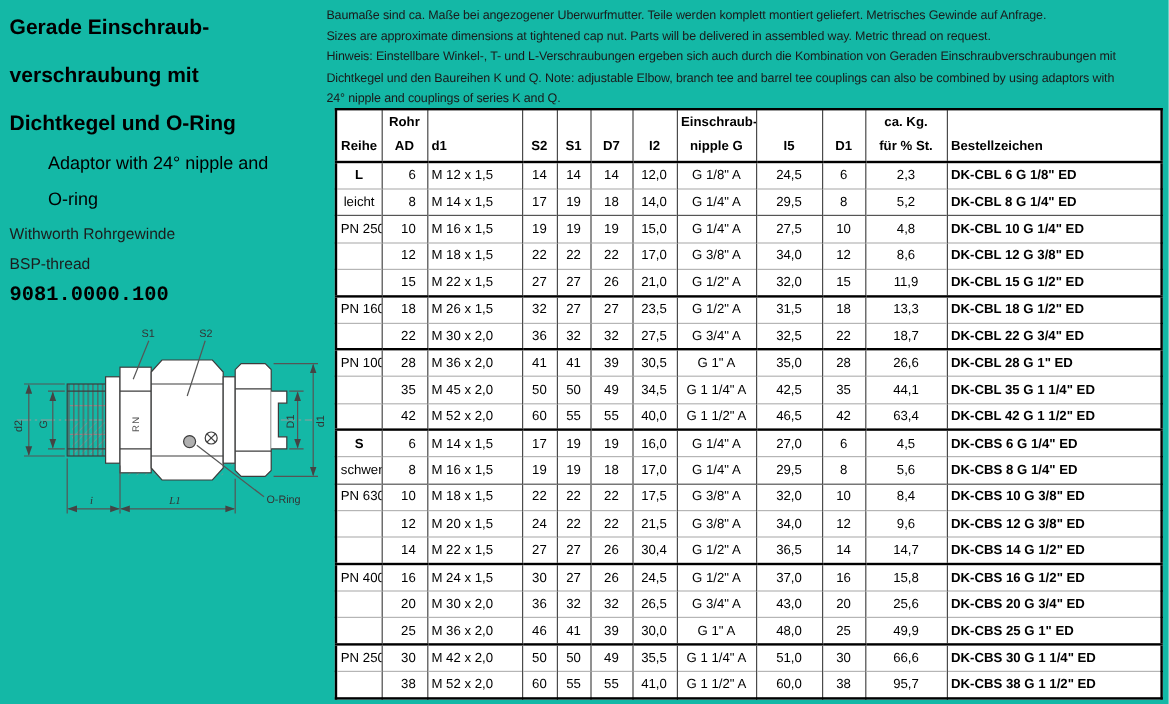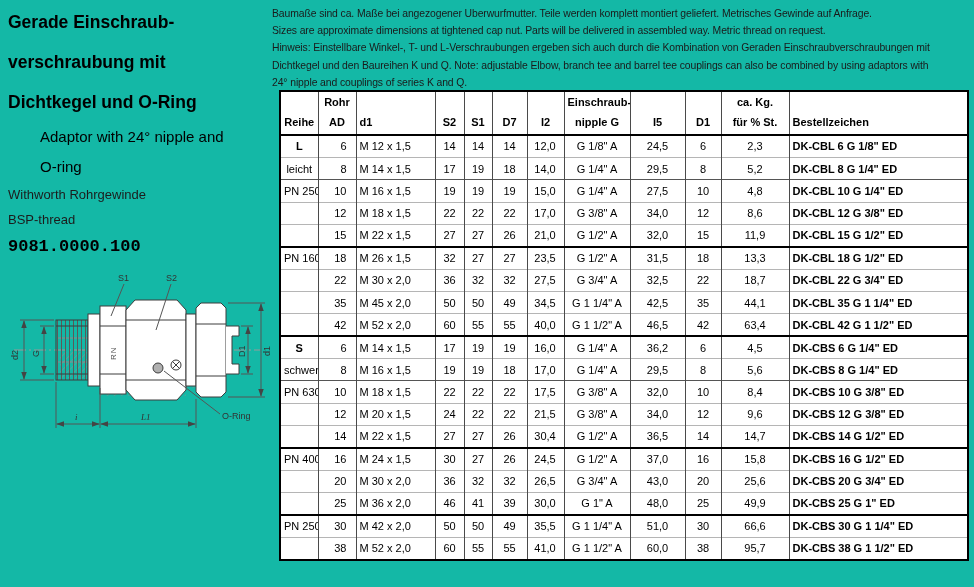--- a/index.html
+++ b/index.html
@@ -339,20 +339,34 @@
           <td class="col-s2">36</td>
           <td class="col-s1">32</td>
           <td class="col-d7">32</td>
           <td class="col-i2">27,5</td>
           <td class="col-g">G 3/4" A</td>
           <td class="col-i5">32,5</td>
           <td class="col-dd1">22</td>
           <td class="col-kg">18,7</td>
           <td class="col-code">DK-CBL 22 G 3/4" ED</td>
         </tr>
+        <tr class="row-heavy">
+          <td class="col-reihe">PN 100</td>
+          <td class="col-ad">28</td>
+          <td class="col-d1">M 36 x 2,0</td>
+          <td class="col-s2">41</td>
+          <td class="col-s1">41</td>
+          <td class="col-d7">39</td>
+          <td class="col-i2">30,5</td>
+          <td class="col-g">G 1" A</td>
+          <td class="col-i5">35,0</td>
+          <td class="col-dd1">28</td>
+          <td class="col-kg">26,6</td>
+          <td class="col-code">DK-CBL 28 G 1" ED</td>
+        </tr>
         <tr class="row-normal">
           <td class="col-reihe"></td>
           <td class="col-ad">35</td>
           <td class="col-d1">M 45 x 2,0</td>
           <td class="col-s2">50</td>
           <td class="col-s1">50</td>
           <td class="col-d7">49</td>
           <td class="col-i2">34,5</td>
           <td class="col-g">G 1 1/4" A</td>
           <td class="col-i5">42,5</td>
@@ -376,21 +390,21 @@
         </tr>
         <tr class="row-heavy">
           <td class="col-reihe bold">S</td>
           <td class="col-ad">6</td>
           <td class="col-d1">M 14 x 1,5</td>
           <td class="col-s2">17</td>
           <td class="col-s1">19</td>
           <td class="col-d7">19</td>
           <td class="col-i2">16,0</td>
           <td class="col-g">G 1/4" A</td>
-          <td class="col-i5">36,2</td>
+          <td class="col-i5">27,0</td>
           <td class="col-dd1">6</td>
           <td class="col-kg">4,5</td>
           <td class="col-code">DK-CBS 6 G 1/4" ED</td>
         </tr>
         <tr class="row-normal">
           <td class="col-reihe">schwer</td>
           <td class="col-ad">8</td>
           <td class="col-d1">M 16 x 1,5</td>
           <td class="col-s2">19</td>
           <td class="col-s1">19</td>

